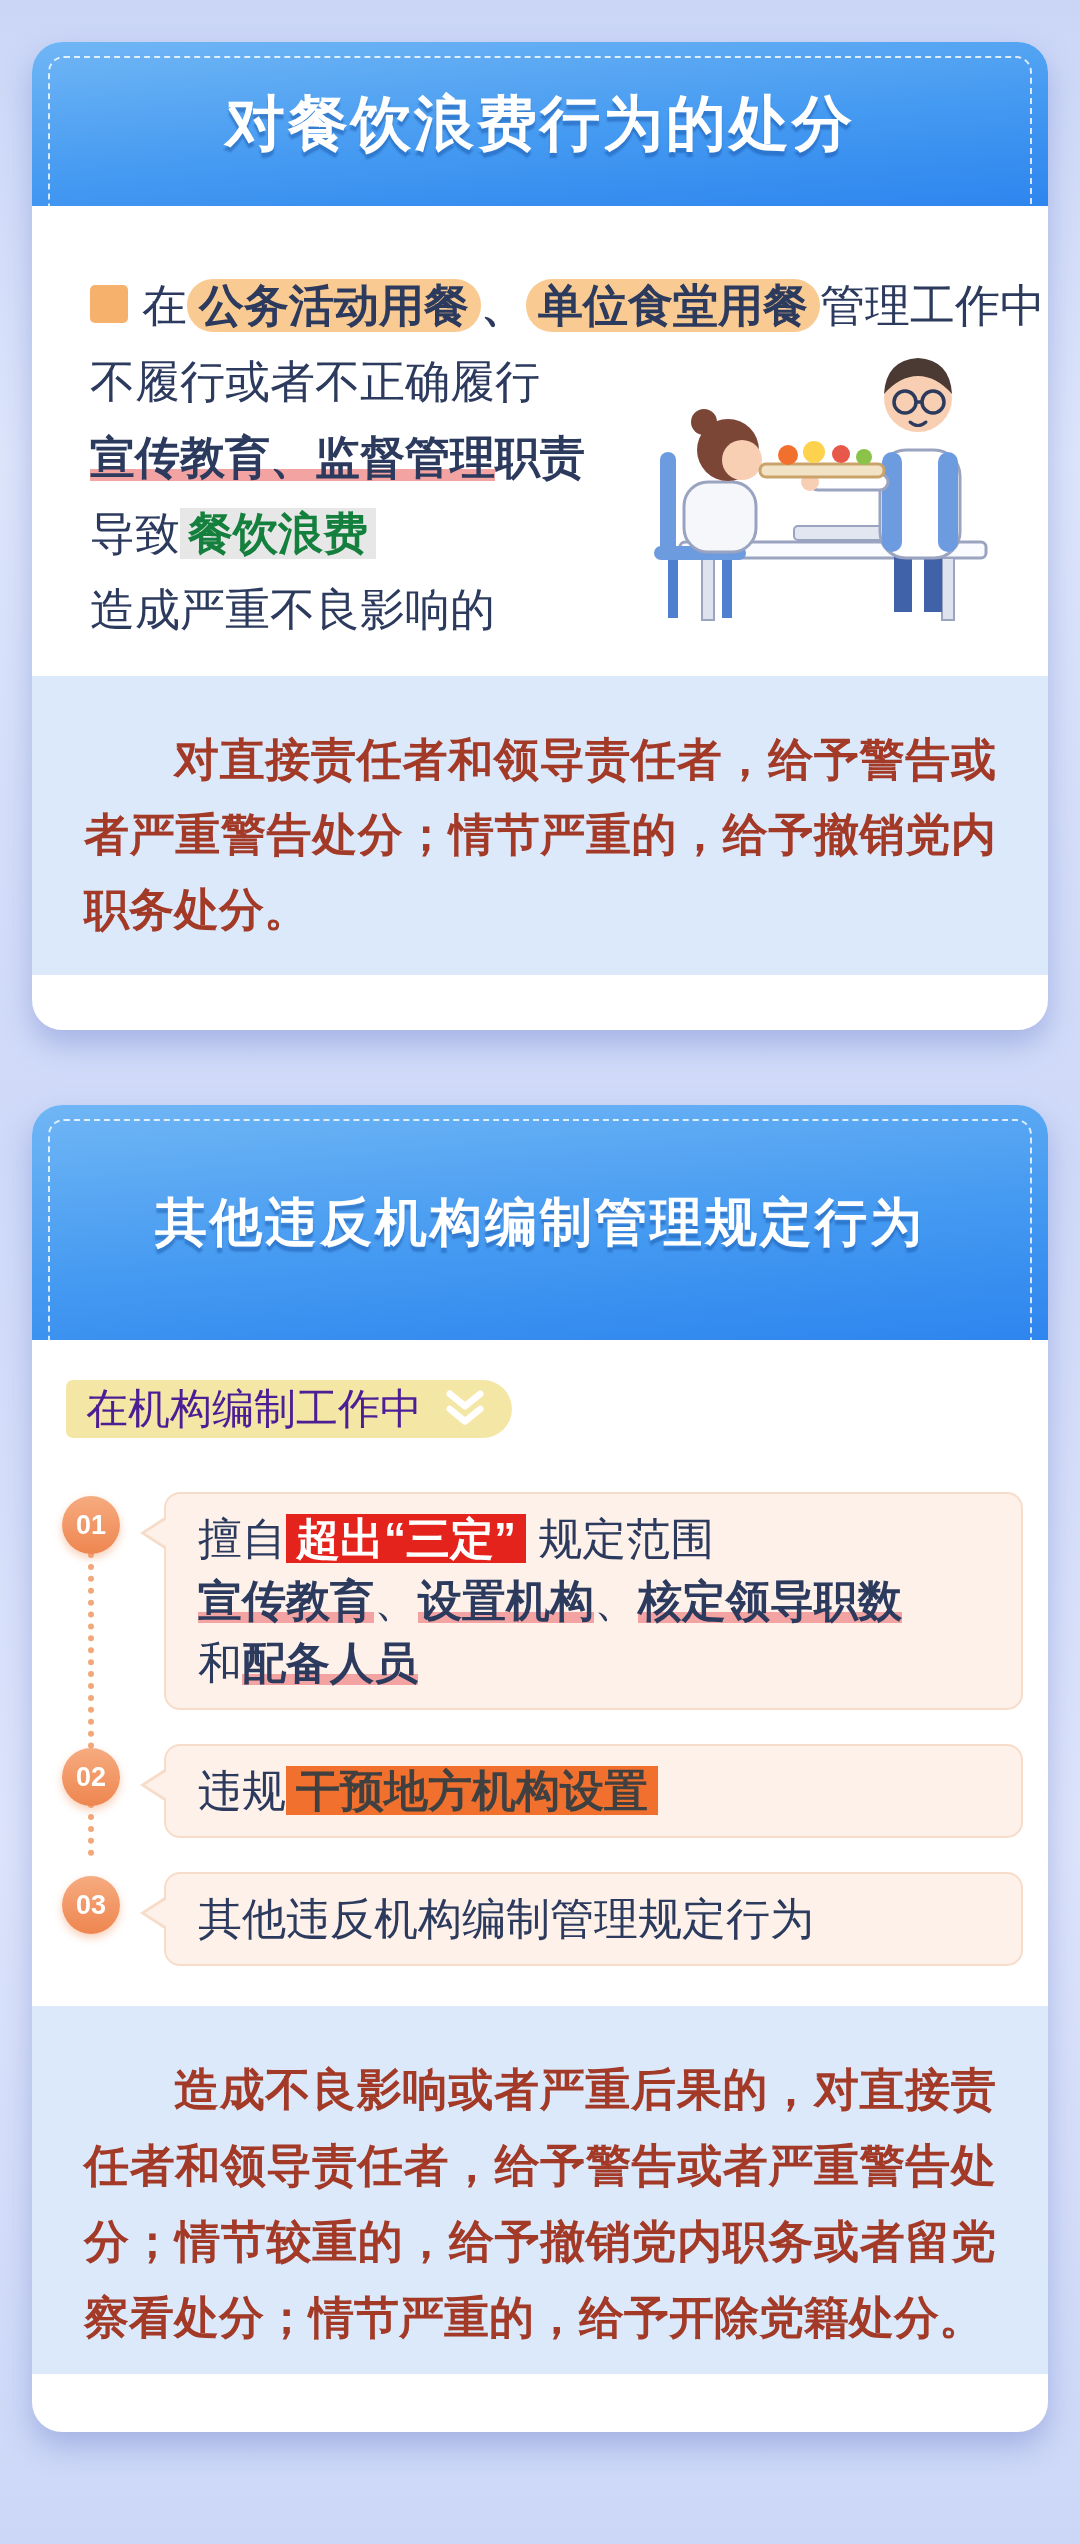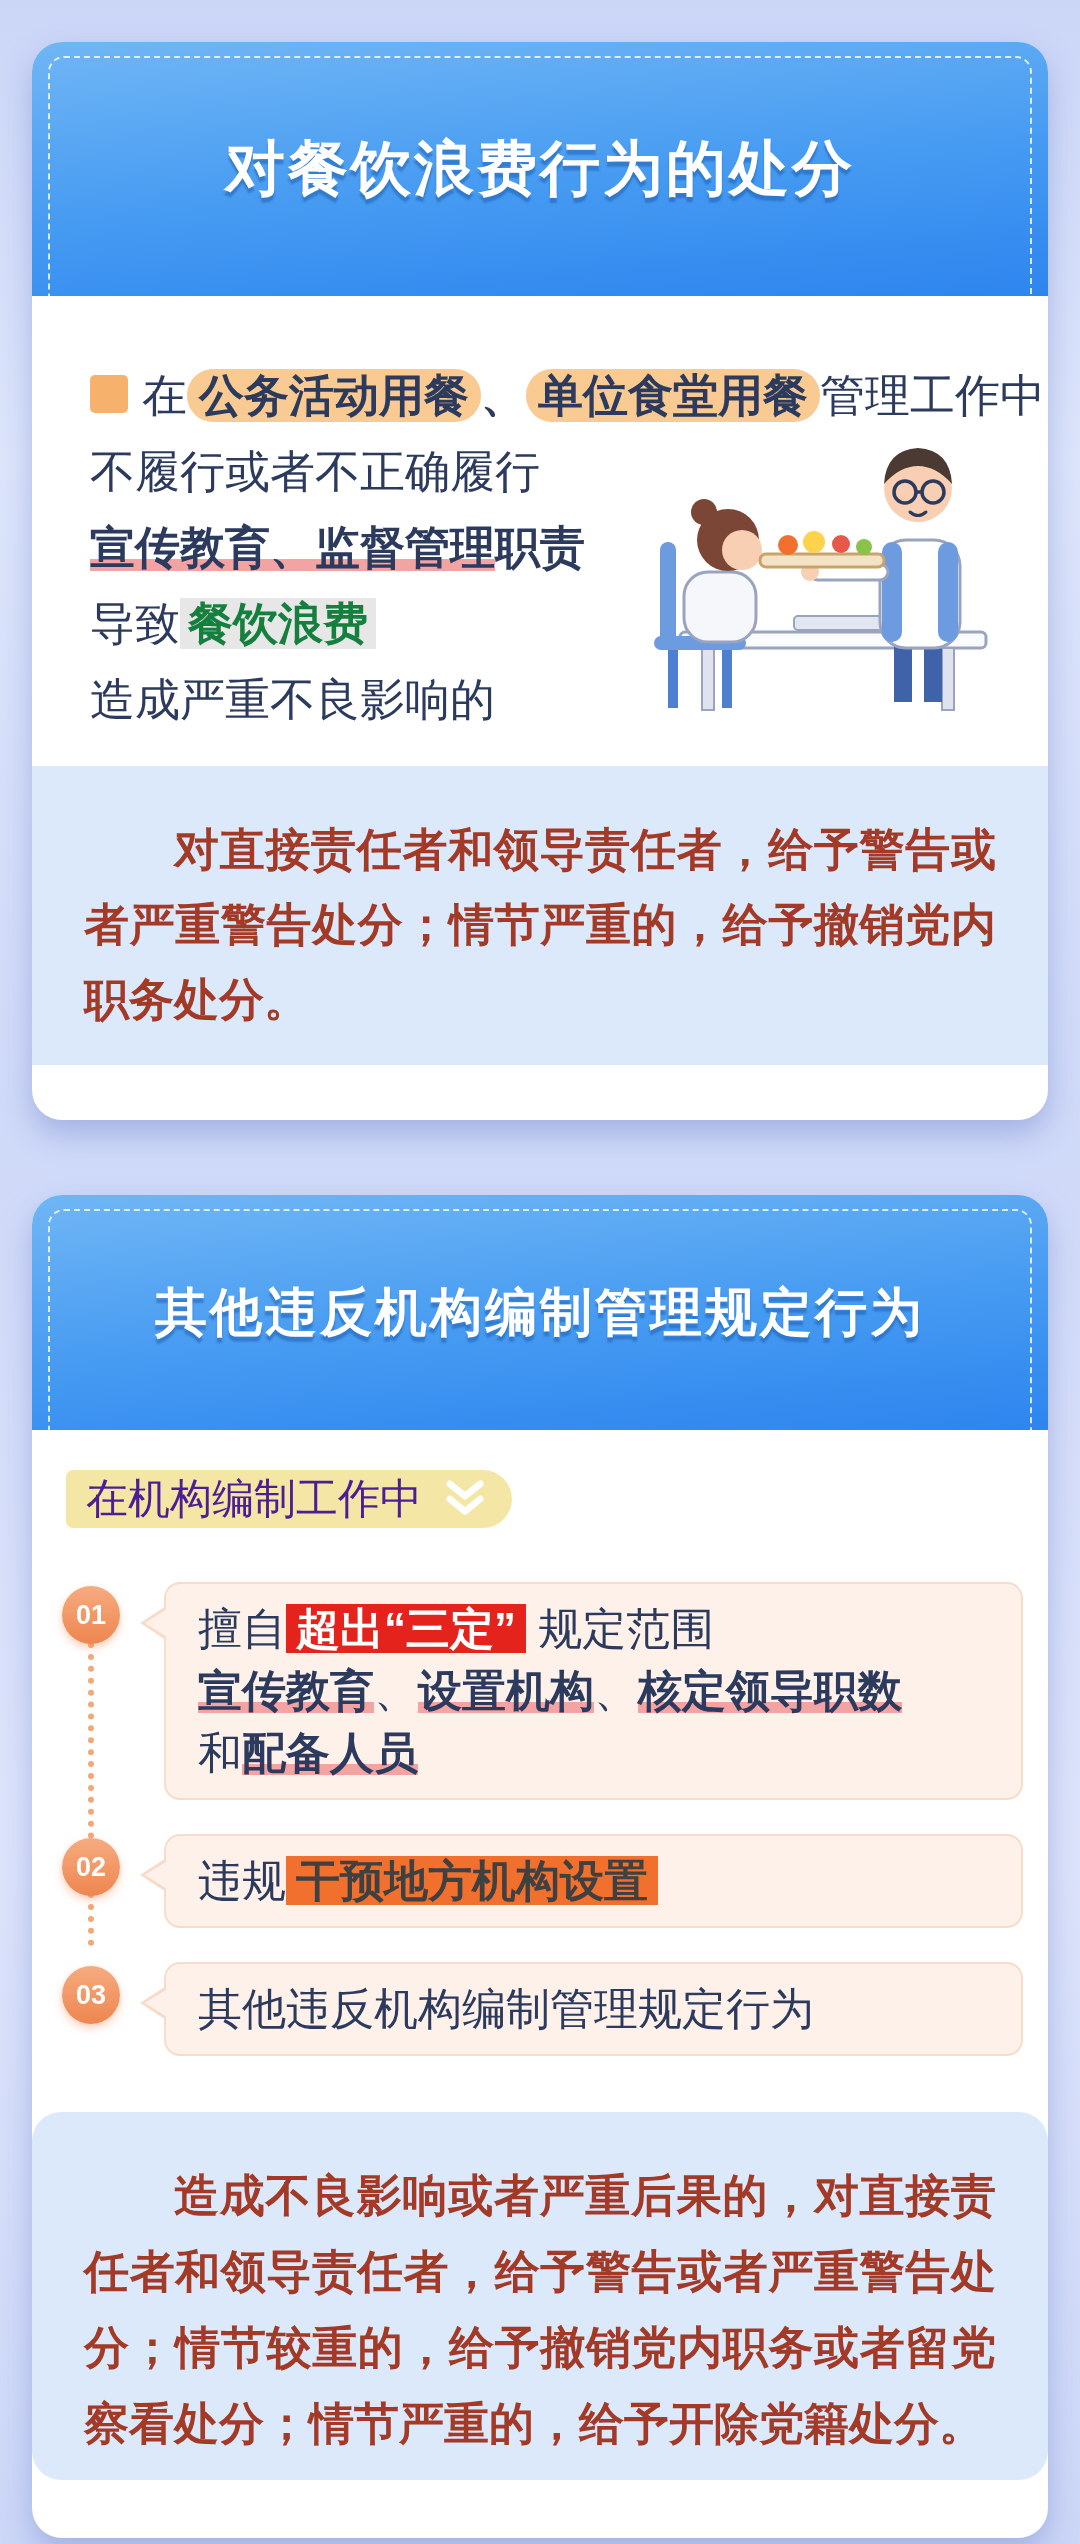--- a/index.html
+++ b/index.html
@@ -30,21 +30,21 @@
     border:2px dashed rgba(255,255,255,.8);
     border-radius:16px;
     pointer-events:none;
   }
   .banner h1 {
     position:relative;
     color:#ffffff; font-weight:900; letter-spacing:3px;
     text-shadow:0 5px 2px rgba(23,82,163,.45);
     white-space:nowrap;
   }
-  .card1 .banner { height:254px;align-items:center; }
+  .card1 .banner { height:164px;align-items:center; }
   .card1 .banner h1 { font-size:60px; }
   .card2 .banner { height:235px; }
   .card2 .banner h1 { font-size:52px; }
 
   
   .clause {
     position:relative;
     padding:62px 34px 0 58px;
     font-size:45px; line-height:76px;
     color:#2c3a5e;
@@ -126,21 +126,21 @@
   }
   .bubble::after {
     content:""; position:absolute; left:-21px; top:25px;
     border-top:14px solid transparent; border-bottom:14px solid transparent;
     border-right:22px solid #fdf1ea;
   }
   .box-red    { background:#e4231c; color:#fff; font-weight:900; padding:0 10px; }
   .box-orange { background:#f2702e; color:#404040; font-weight:900; padding:0 10px; }
   .bubble .u-pink { background-size:100% 11px; }
 
-  .card2 .panel { margin-top:56px; padding:46px 52px 18px; line-height:76px;border-radius:29px; }
+  .card2 .panel { margin-top:40px; padding:46px 52px 18px; line-height:76px; }
   .card2 .body { padding-bottom:58px; }
   .card2 { margin-top:75px; }
 </style>
 </head>
 <body>
 
 <div class="page">
 
   <div class="card card1">
     <div class="banner">

